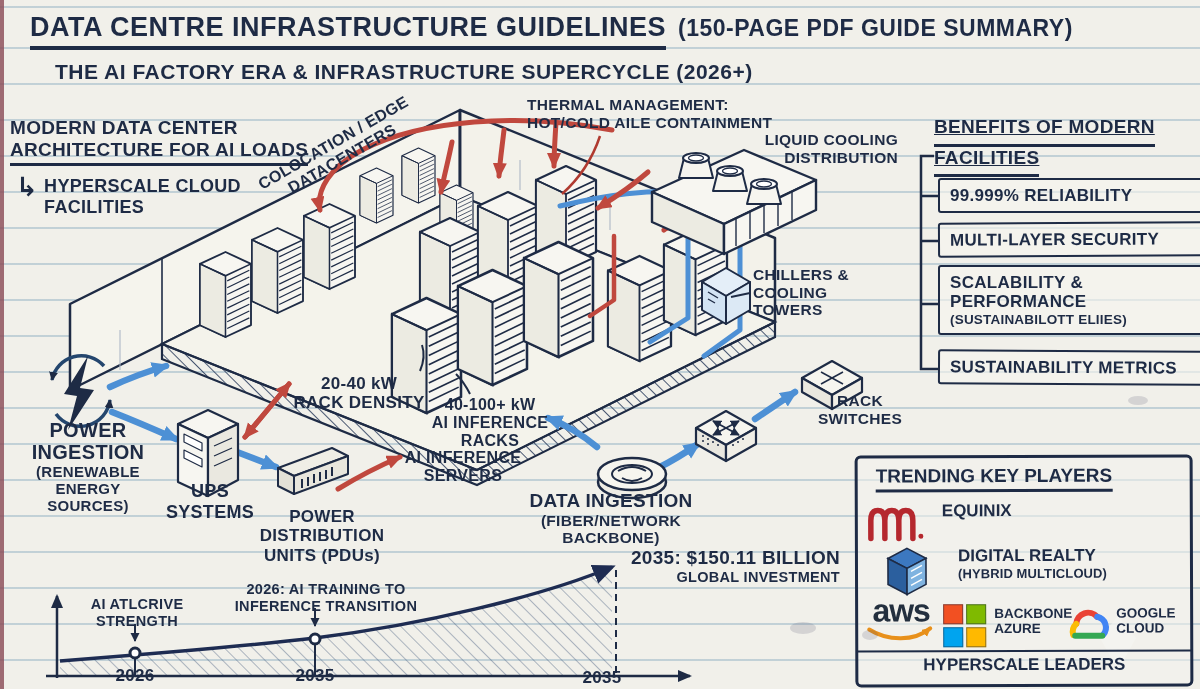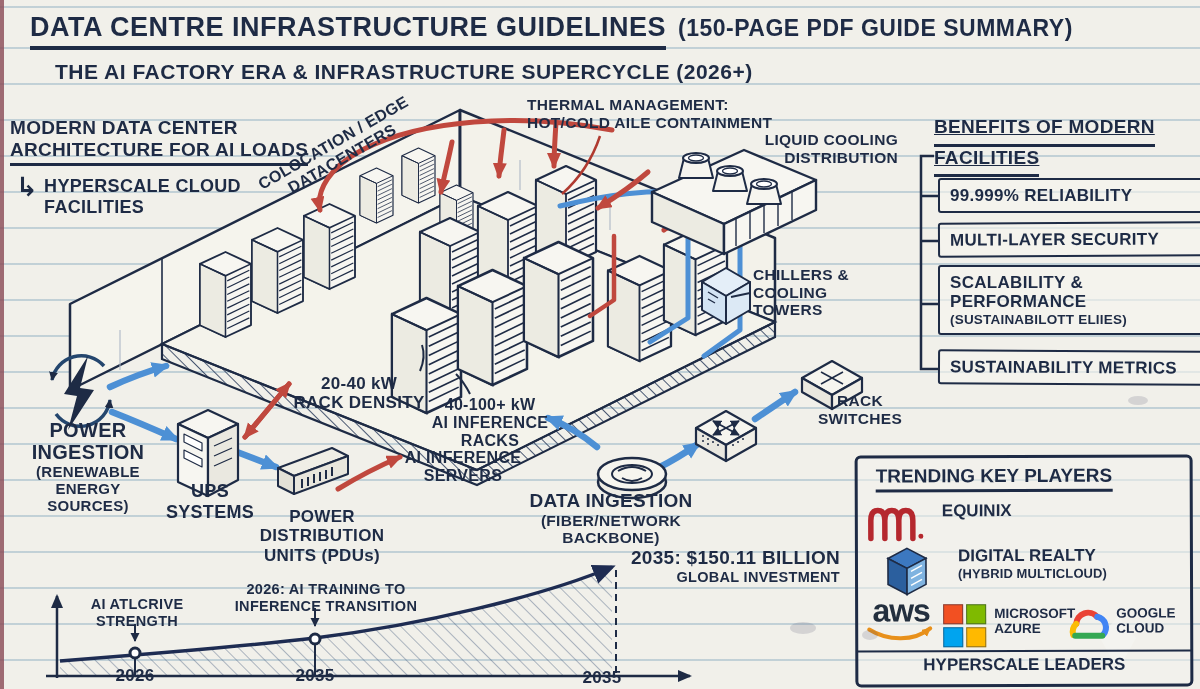--- a/index.html
+++ b/index.html
@@ -451,21 +451,21 @@
       </svg>
     </div>
 
     <div class="az-grid">
       <div style="background:#f25022"></div>
       <div style="background:#7fba00"></div>
       <div style="background:#00a4ef"></div>
       <div style="background:#ffb900"></div>
     </div>
     <div class="kp-az-txt">
-      <div>MICROSOFT</div>
+      <div>BACKBONE</div>
       <div>AZURE</div>
     </div>
 
     <div class="kp-gc-logo">
       <svg width="52" height="44" viewBox="0 0 52 44">
         <path d="M15,22 A12,12 0 0 1 36,15" fill="none" stroke="#ea4335" stroke-width="6" stroke-linecap="round"></path>
         <path d="M12,33 A11,11 0 0 1 15,22" fill="none" stroke="#fbbc05" stroke-width="6" stroke-linecap="round"></path>
         <path d="M36,15 A11,11 0 0 1 42,33" fill="none" stroke="#4285f4" stroke-width="6" stroke-linecap="round"></path>
         <path d="M14,34 L41,34" stroke="#34a853" stroke-width="6" stroke-linecap="round"></path>
       </svg>

